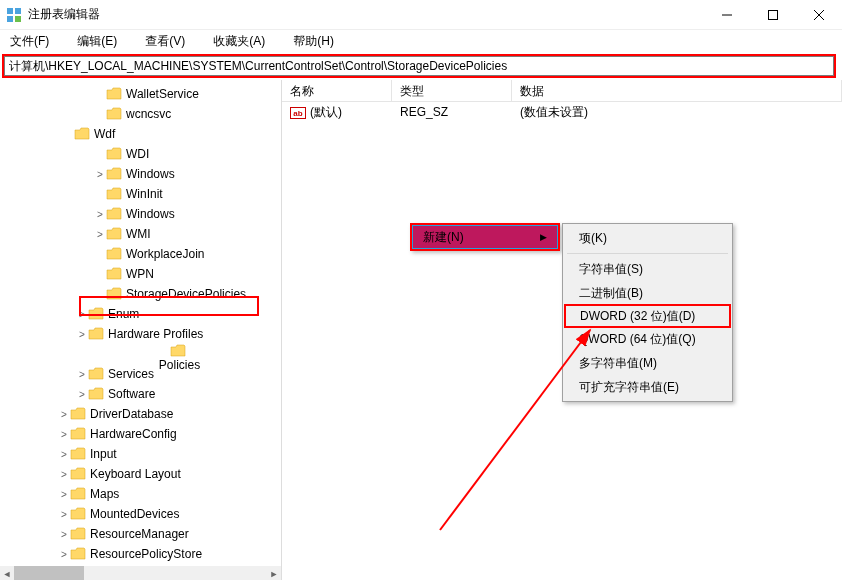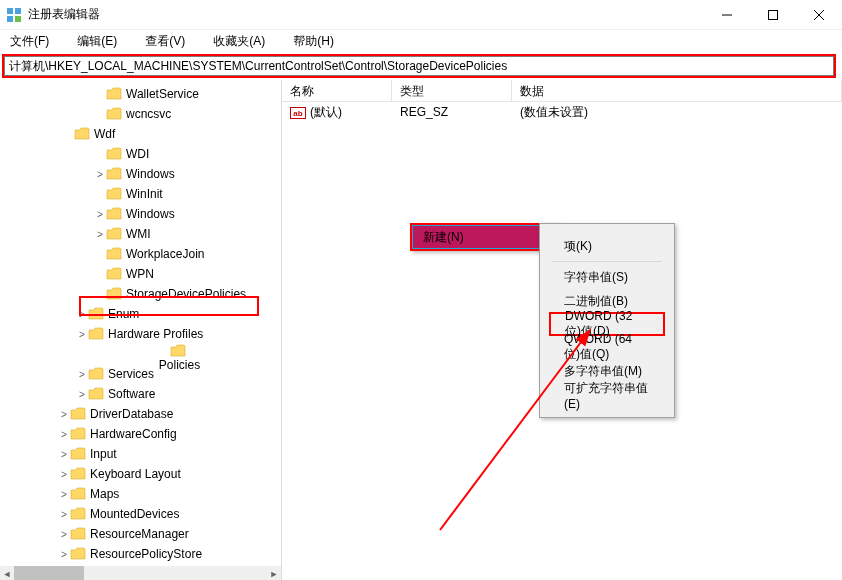--- a/index.html
+++ b/index.html
@@ -38,21 +38,21 @@
 
 .col-name { width: 110px; }
 .col-type { width: 120px; }
 .col-data { flex: 1; }
 
 .context-menu { position: absolute; background: #f0f0f0; border: 1px solid #a0a0a0; box-shadow: 2px 2px 4px rgba(0,0,0,0.25); }
 .ctx1 { left: 410px; top: 223px; width: 150px; border: 2px solid #ff0000; }
 .ctx1 .ctx-item { background: #be185d; border: 1px solid #26a0da; display: flex; align-items: center; height: 24px; padding: 0 10px; }
 .ctx1 .arrow { margin-left: auto; font-size: 9px; }
 
-.ctx2 { left: 539px; top: 223px; width: 136px; padding: 10px; }
+.ctx2 { left: 562px; top: 223px; width: 171px; padding: 2px; }
 .ctx2 .ctx-item { height: 24px; display: flex; align-items: center; padding: 0 14px; }
 .ctx2 .sep { height: 1px; background: #d7d7d7; margin: 3px 2px; }
 .ctx2 .highlight { border: 2px solid #ff0000; margin: -1px; }
 
 .red-box-tree { position: absolute; border: 2px solid #ff0000; left: 79px; top: 296px; width: 180px; height: 20px; pointer-events: none; }
 
 .arrow-line { position: absolute; pointer-events: none; z-index: 10; }
 </style>
 </head>
 <body>

